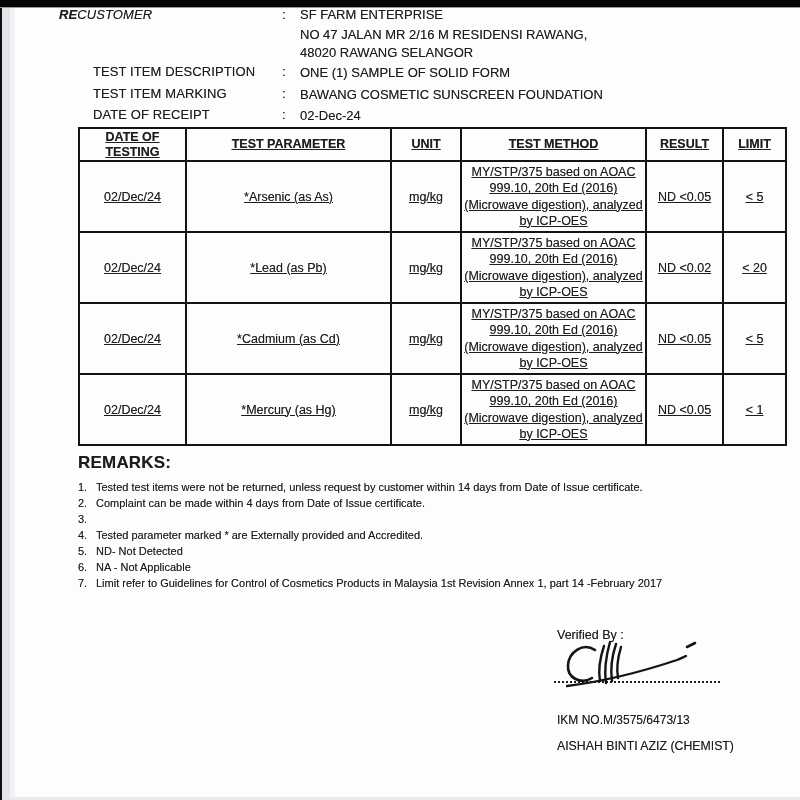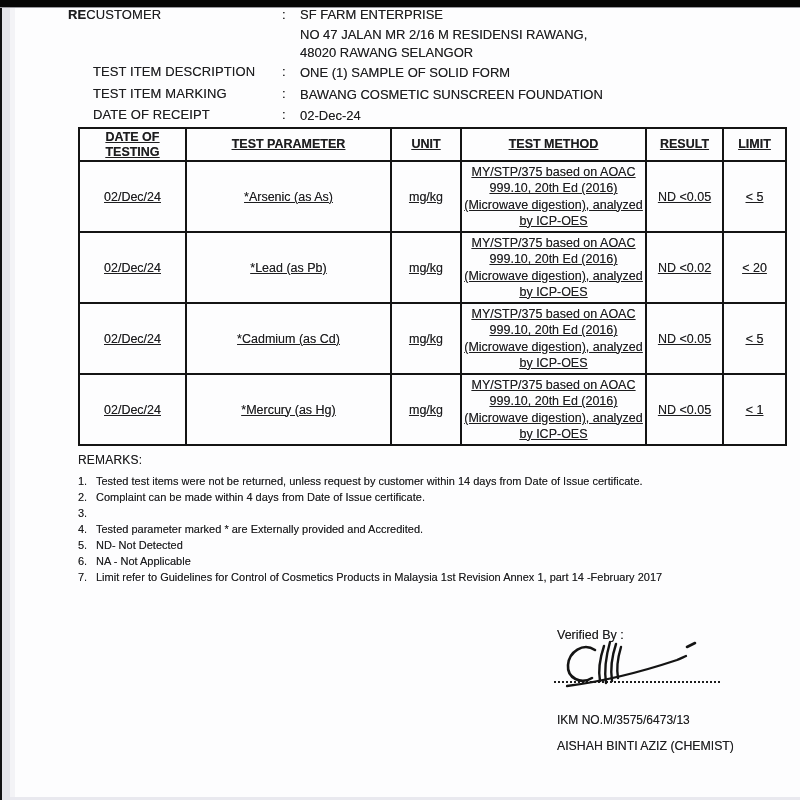--- a/index.html
+++ b/index.html
@@ -23,42 +23,42 @@
   
   table.report { position:absolute; left:78px; top:127px; width:707px; border-collapse:collapse; table-layout:fixed;text-decoration:underline; }
   table.report th, table.report td { border:2px solid #141414; text-align:center; vertical-align:middle; padding:0 2px; overflow:hidden; }
   table.report th { font-size:12.5px; font-weight:700; height:31px; line-height:1.2; }
   table.report td { font-size:12.5px; height:69px; }
   td.method { font-size:11.4px; line-height:1.3; }
   .mline { display:block; }
 
   
   .remarks { position:absolute; left:78px; top:453px; width:660px; }
-  .remarks-title { font-weight:400; font-size:12px; letter-spacing:.2px; }
+  .remarks-title { font-weight:700; font-size:17px; letter-spacing:.2px; }
   .remarks-list { margin-top:6px; }
   .remark { display:flex; font-size:11px; line-height:16px; }
   .rnum { width:18px; flex:none; }
   .rtext { white-space:nowrap; }
 
   
   .verify { position:absolute; left:557px; top:628px; width:200px; height:110px; }
   .vlabel { position:absolute; left:0; top:0; font-size:12.5px; }
   .sig { position:absolute; left:2px; top:8px; width:142px; height:56px; z-index:2; }
   .dotline { position:absolute; left:-3px; top:53px; width:166px; height:0; border-bottom:2.2px dotted #1e1e1e; }
   .vname { position:absolute; left:0; top:63px; font-size:12.3px; white-space:nowrap;margin-top:48px; }
   .vikm  { position:absolute; left:0; top:85px; font-size:12px; white-space:nowrap; }
 </style>
 </head>
 <body>
 
 <div class="screen">
 
   <div class="doc">
 
-    <span class="t lbl" style="left:68px; top:7px;"><b>RE</b><span>CUSTOMER</span></span>
+    <span class="t lbl" style="left:59px; top:7px;font-style:italic;"><b>RE</b><span>CUSTOMER</span></span>
     <span class="t" style="left:282px; top:7px;">:</span>
     <span class="t" style="left:300px; top:7px;">SF FARM ENTERPRISE</span>
     <span class="t" style="left:300px; top:27px;">NO 47 JALAN MR 2/16 M RESIDENSI RAWANG,</span>
     <span class="t" style="left:300px; top:45px;">48020 RAWANG SELANGOR</span>
 
     <span class="t lbl" style="left:93px; top:64px;">TEST ITEM DESCRIPTION</span>
     <span class="t" style="left:282px; top:64px;">:</span>
     <span class="t" style="left:300px; top:65px;">ONE (1) SAMPLE OF SOLID FORM</span>
 
     <span class="t lbl" style="left:93px; top:86px;">TEST ITEM MARKING</span>

